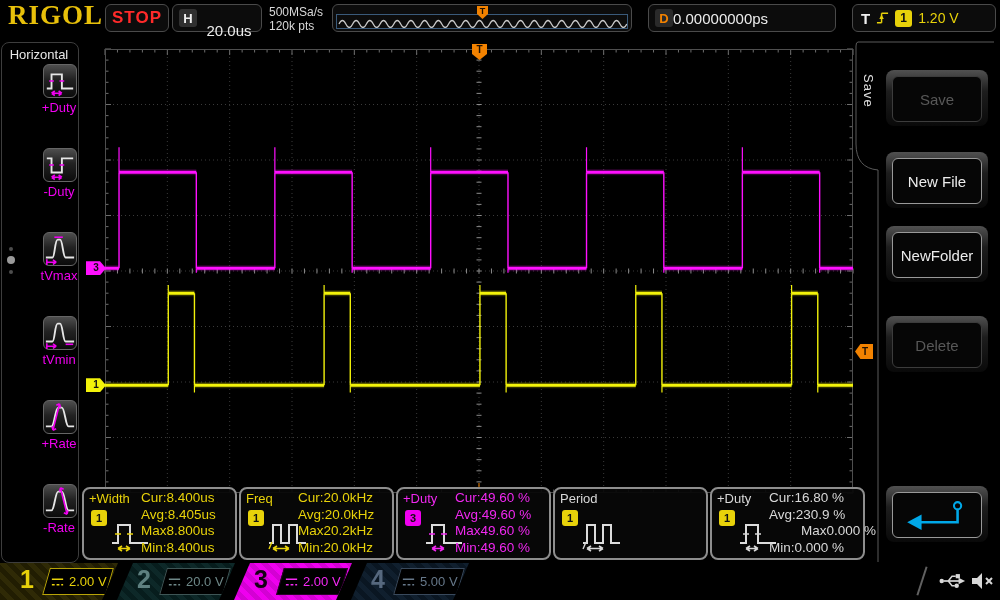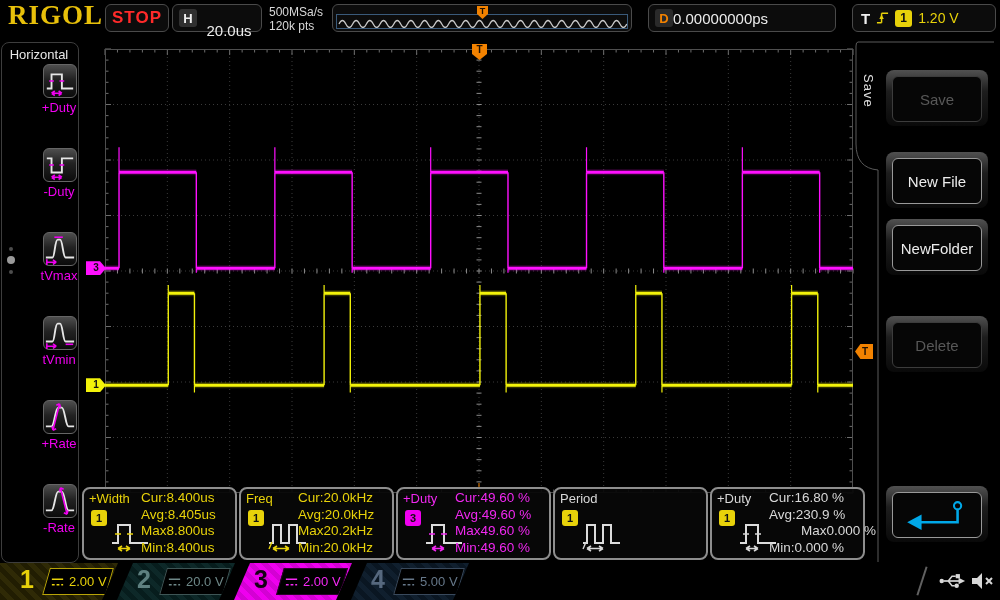--- a/index.html
+++ b/index.html
@@ -559,21 +559,21 @@
   <div class="abs" id="rm-save-label">Save</div>
   <div id="right-menu">
     <div class="rm-btn disabled" style="top: 70px;">
       <div class="rm-btn-in">Save</div>
     </div>
 
     <div class="rm-btn" style="top: 152px;">
       <div class="rm-btn-in">New File</div>
     </div>
 
-    <div class="rm-btn" style="top: 219px;">
+    <div class="rm-btn" style="top: 226px;">
       <div class="rm-btn-in">NewFolder</div>
     </div>
 
     <div class="rm-btn disabled" style="top: 316px;">
       <div class="rm-btn-in">Delete</div>
     </div>
   </div>
   <div class="rm-btn" style="top:486px">
     <div class="rm-btn-in">
       <svg width="72" height="36" viewBox="0 0 70 34">

